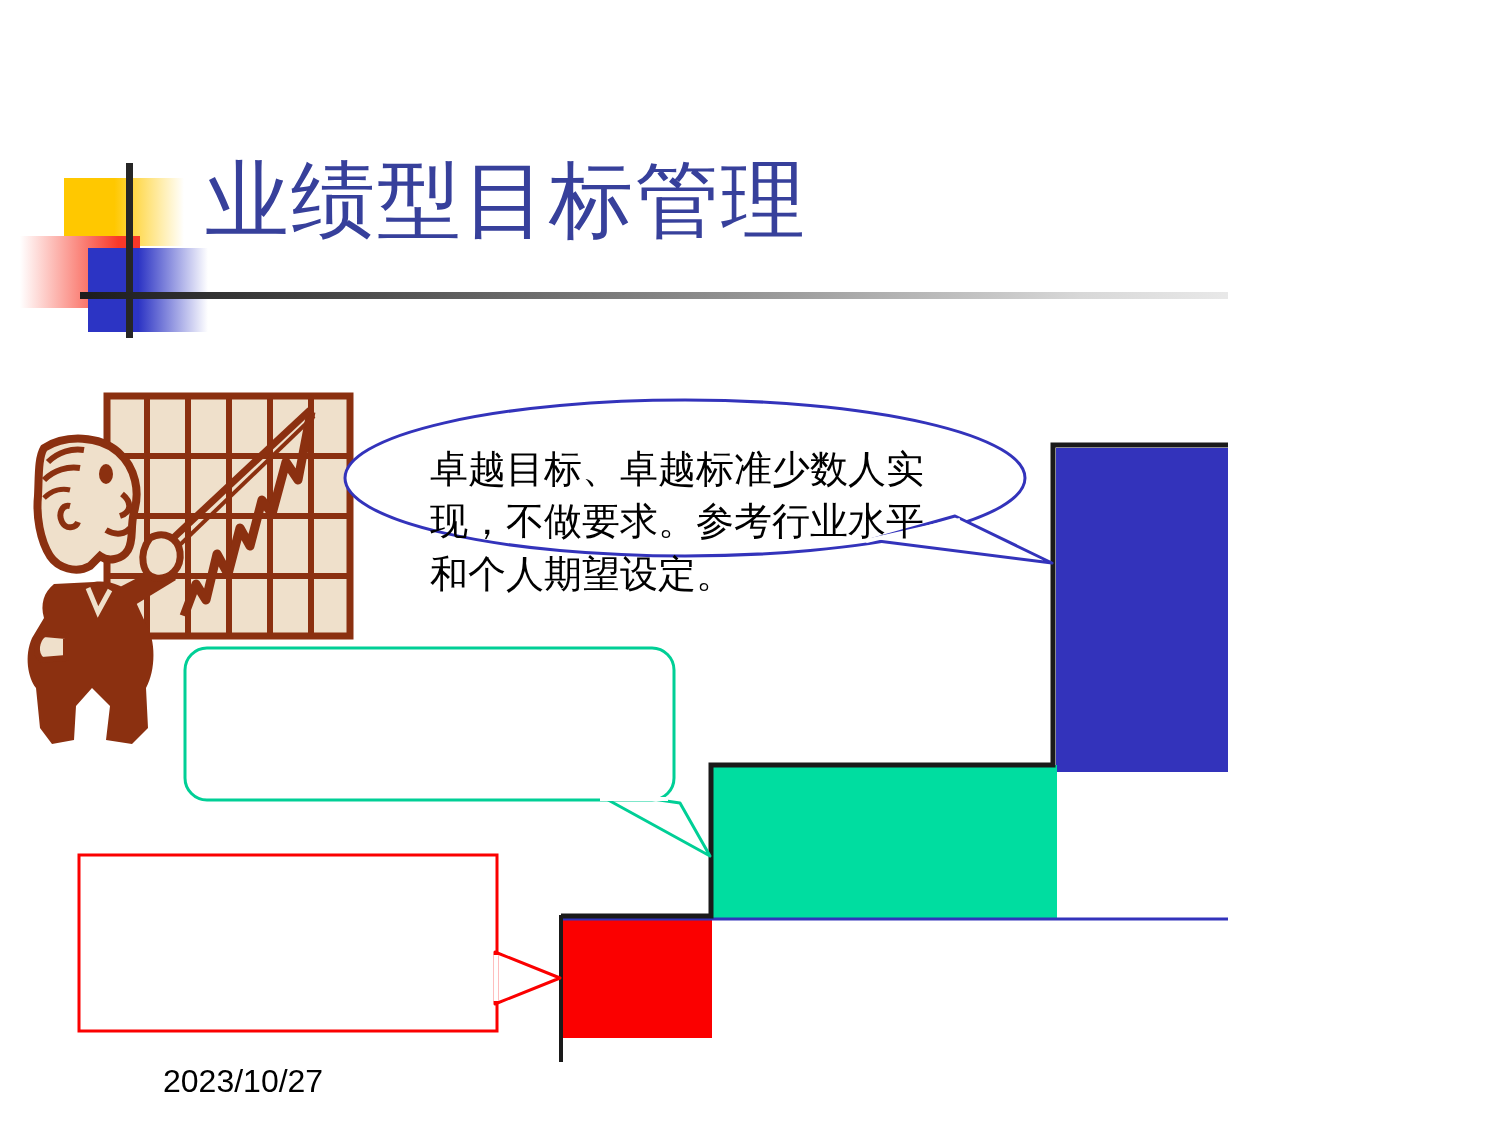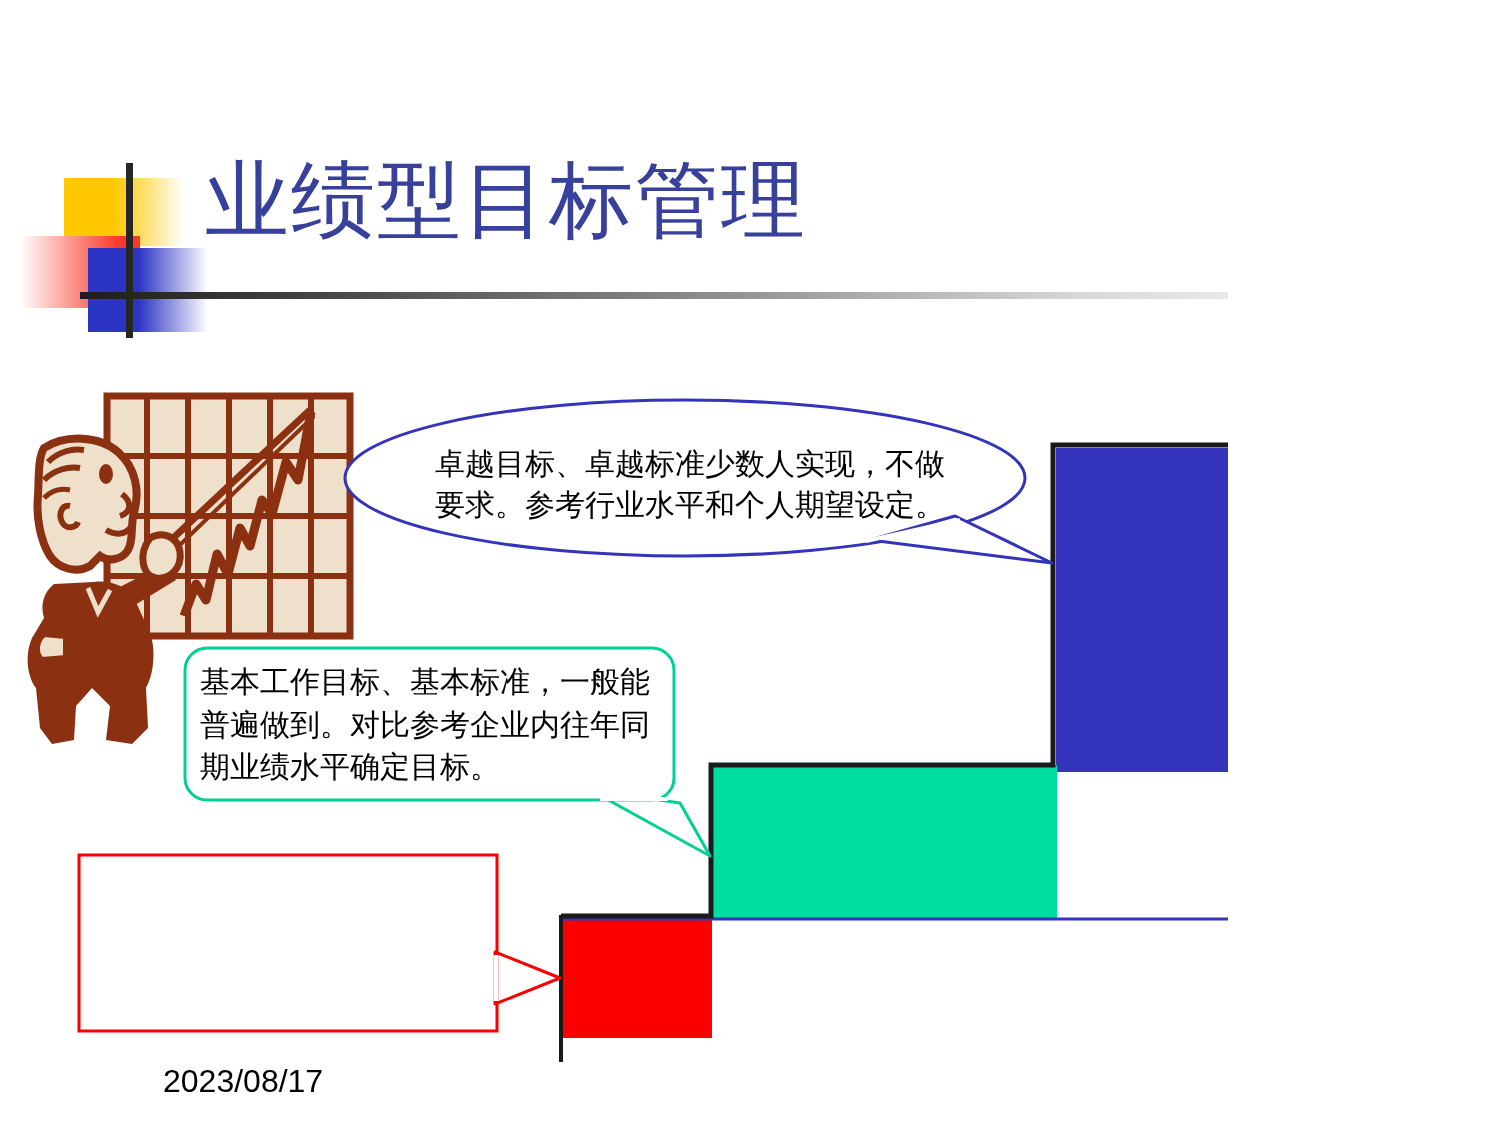--- a/index.html
+++ b/index.html
@@ -95,23 +95,23 @@
   
   .callout-text {
     position: absolute;
     font-family: "Liberation Serif", "DejaVu Serif", serif;
     color: #000000;
     white-space: pre-line;
   }
   .bubble-oval-text {
     left: 430px; top: 443px;
     width: 520px;
-    font-size: 30px;
+    font-size: 38px;
     line-height: 1.38;
-    text-align: center;
+    text-align: left;
   }
   .callout-green-text {
     left: 200px; top: 661px;
     width: 462px;
     font-size: 30px;
     line-height: 1.42;
     text-align: left;
   }
   .callout-red-text {
     left: 92px; top: 863px;
@@ -220,19 +220,18 @@
     <rect x="185" y="648" width="489" height="152" rx="22" ry="22" fill="#ffffff" stroke="#00cf96" stroke-width="3"></rect>
     <line x1="600" y1="799" x2="668" y2="799" stroke="#ffffff" stroke-width="4"></line>
 
     <polygon points="495,952 560,978 495,1004" fill="#ffffff" stroke="#fb0000" stroke-width="3" stroke-linejoin="round"></polygon>
     <rect x="79" y="855" width="418" height="176" fill="none" stroke="#fb0000" stroke-width="3"></rect>
     <line x1="496" y1="955" x2="496" y2="1001" stroke="#ffffff" stroke-width="5"></line>
   </svg>
 
   <div class="callout-text bubble-oval-text">卓越目标、卓越标准少数人实现，不做要求。参考行业水平和个人期望设定。</div>
 
-  <div class="callout-text callout-green-text">基本工作目标、基本标准，一般能普遍做到。对比参考企业内往年同期业绩水平确定目标。</div>
-
-
-  <div class="footer-date">2023/08/17</div>
+
+
+  <div class="footer-date">2023/10/27</div>
   <div class="footer-page">22</div>
 
 </div>
 
 </body></html>

